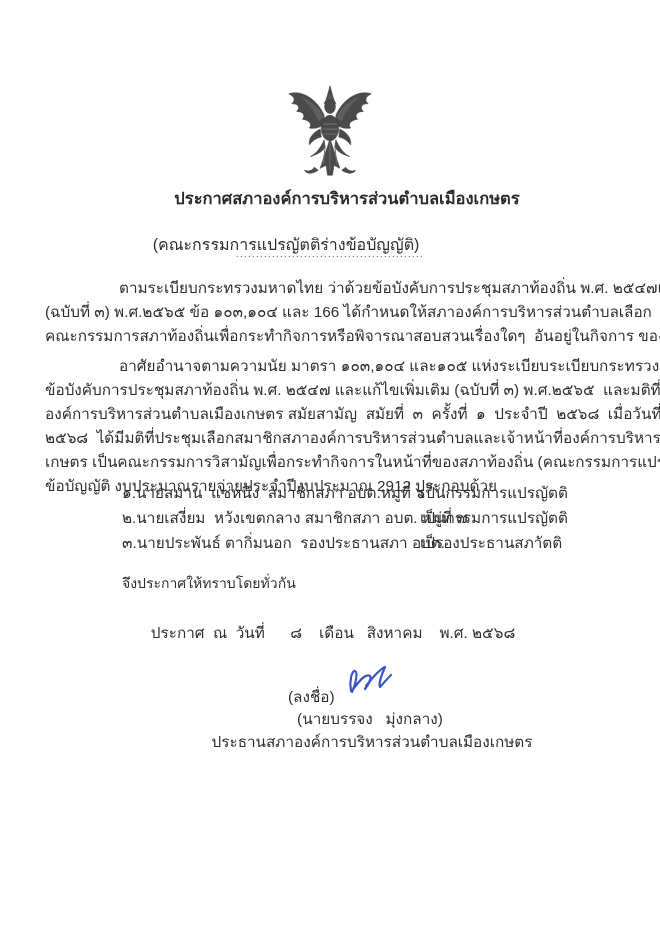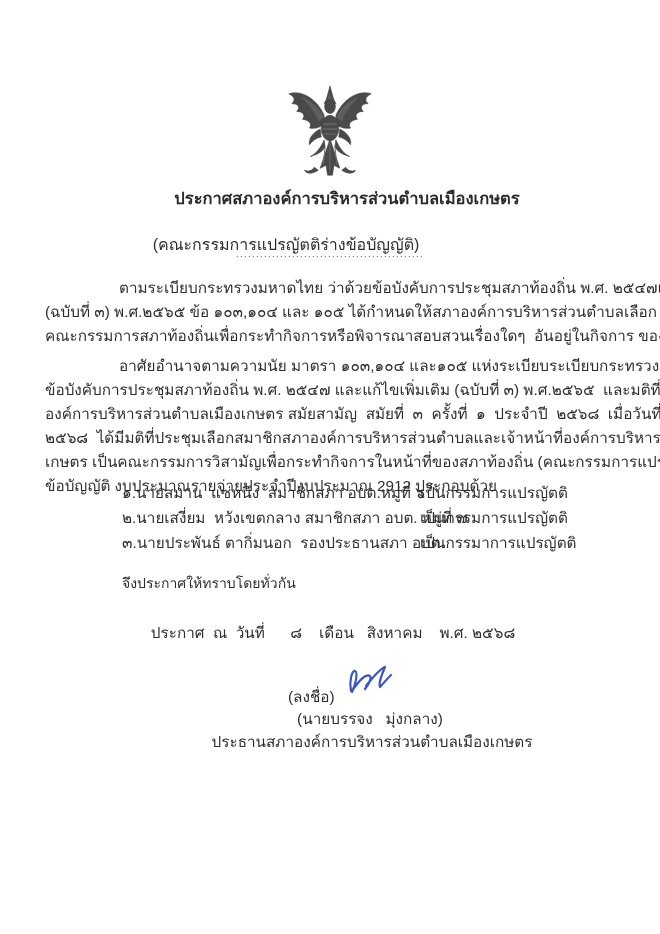--- a/index.html
+++ b/index.html
@@ -117,21 +117,21 @@
       </svg>
     </span>
   </div>
 
   <div class="doc-title-1">ประกาศสภาองค์การบริหารส่วนตำบลเมืองเกษตร</div>
   <div class="doc-title-3">(คณะกรรมการแปรญัตติร่างข้อบัญญัติ)</div>
   <div class="dots-divider">...............................................</div>
 
   <div class="body-block para p1">
     <div class="line indent">ตามระเบียบกระทรวงมหาดไทย ว่าด้วยข้อบังคับการประชุมสภาท้องถิ่น พ.ศ. ๒๕๔๗และแก้ไขเพิ่มเติม</div>
-    <div class="line">(ฉบับที่ ๓) พ.ศ.๒๕๖๕ ข้อ ๑๐๓,๑๐๔ และ ๑๐๕ ได้กำหนดให้สภาองค์การบริหารส่วนตำบลเลือก</div>
+    <div class="line">(ฉบับที่ ๓) พ.ศ.๒๕๖๕ ข้อ ๑๐๓,๑๐๔ และ 166 ได้กำหนดให้สภาองค์การบริหารส่วนตำบลเลือก</div>
     <div class="line">คณะกรรมการสภาท้องถิ่นเพื่อกระทำกิจการหรือพิจารณาสอบสวนเรื่องใดๆ  อันอยู่ในกิจการ ของสภา นั้น</div>
   </div>
 
   <div class="body-block para p2">
     <div class="line indent">อาศัยอำนาจตามความนัย มาตรา ๑๐๓,๑๐๔ และ๑๐๕ แห่งระเบียบระเบียบกระทรวงมหาดไทย ว่าด้วย</div>
     <div class="line">ข้อบังคับการประชุมสภาท้องถิ่น พ.ศ. ๒๕๔๗ และแก้ไขเพิ่มเติม (ฉบับที่ ๓) พ.ศ.๒๕๖๕  และมติที่ประชุมสภา</div>
     <div class="line">องค์การบริหารส่วนตำบลเมืองเกษตร สมัยสามัญ  สมัยที่  ๓  ครั้งที่  ๑  ประจำปี  ๒๕๖๘  เมื่อวันที่ ๘   สิงหาคม</div>
     <div class="line">๒๕๖๘  ได้มีมติที่ประชุมเลือกสมาชิกสภาองค์การบริหารส่วนตำบลและเจ้าหน้าที่องค์การบริหารส่วนตำบลเมือง</div>
     <div class="line">เกษตร เป็นคณะกรรมการวิสามัญเพื่อกระทำกิจการในหน้าที่ของสภาท้องถิ่น (คณะกรรมการแปรญัตติร่าง</div>
     <div class="line">ข้อบัญญัติ งบประมาณรายจ่ายประจำปีงบประมาณ 2912 ประกอบด้วย</div>
@@ -141,21 +141,21 @@
     <div class="committee-row">
       <span class="member">๑.นายสมาน  แซ่หนึง  สมาชิกสภา อบต.หมู่ที่ ๖</span>
       <span class="appt">เป็นกรรมการแปรญัตติ</span>
     </div>
     <div class="committee-row">
       <span class="member">๒.นายเสงี่ยม  หวังเขตกลาง สมาชิกสภา อบต. หมู่ที่ ๗</span>
       <span class="appt">เป็นกรรมการแปรญัตติ</span>
     </div>
     <div class="committee-row">
       <span class="member">๓.นายประพันธ์ ตากิ่มนอก  รองประธานสภา อบต.</span>
-      <span class="appt">เป็นกรรมาการแปรญัตติ</span>
+      <span class="appt">เป็รองประธานสภาัตติ</span>
     </div>
   </div>
 
   <div class="closing-line">จึงประกาศให้ทราบโดยทั่วกัน</div>
   <div class="date-line">ประกาศ  ณ  วันที่      ๘    เดือน   สิงหาคม    พ.ศ. ๒๕๖๘</div>
 
   <div class="sig-label">(ลงชื่อ)</div>
   <div class="sig-ink">
     <svg width="52" height="34" viewBox="0 0 52 34" aria-hidden="true">
       <path d="M5,27 C3,17 6,6 9,7 C12,8 10,20 6,28

